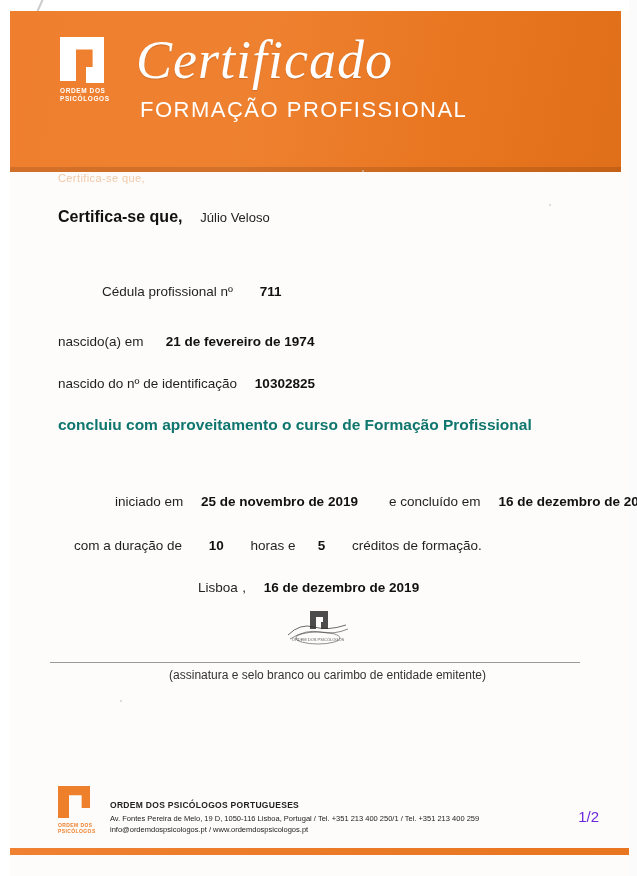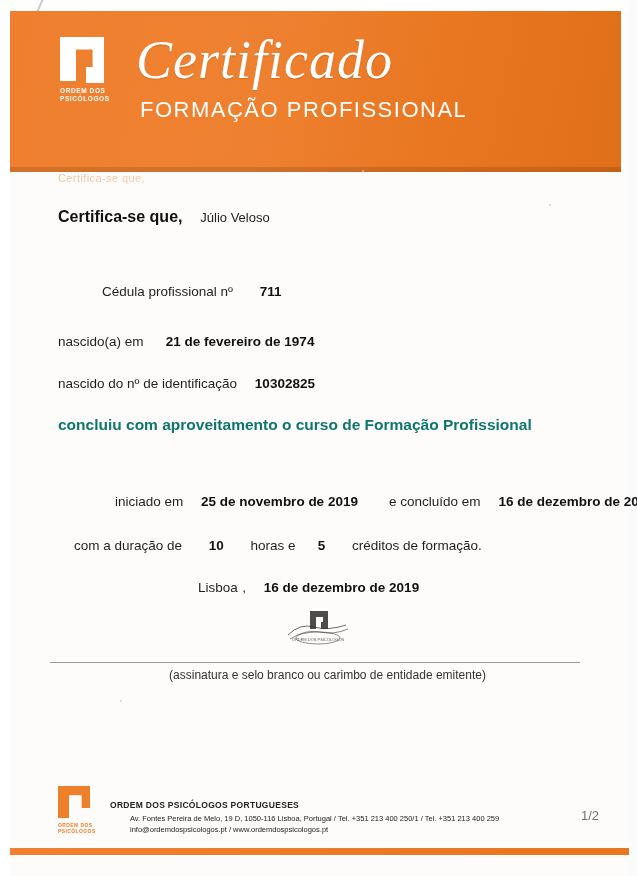--- a/index.html
+++ b/index.html
@@ -269,36 +269,35 @@
     letter-spacing: .3px;
     color: #222;
   }
   .footer-addr {
     position: absolute;
     left: 100px;
     top: 33px;
     font-size: 7.5px;
     line-height: 11px;
     color: #222;
-    margin-left: 20px;
   }
   .footer-rule {
     position: absolute;
     left: 0;
     right: 0;
     top: 68px;
     height: 7px;
     background: linear-gradient(90deg,#ef8131,#e8751f);
   }
   .page-num {
     position: absolute;
     right: 30px;
     top: 28px;
-    font-size: 13px;
-    color: #737373;
+    font-size: 15px;
+    color: #6d28d9;
   }
 
   .speck {
     position: absolute;
     width: 2px; height: 2px;
     background: #c8c8c8;
     border-radius: 50%;
     opacity:.8;
   }
 </style>

